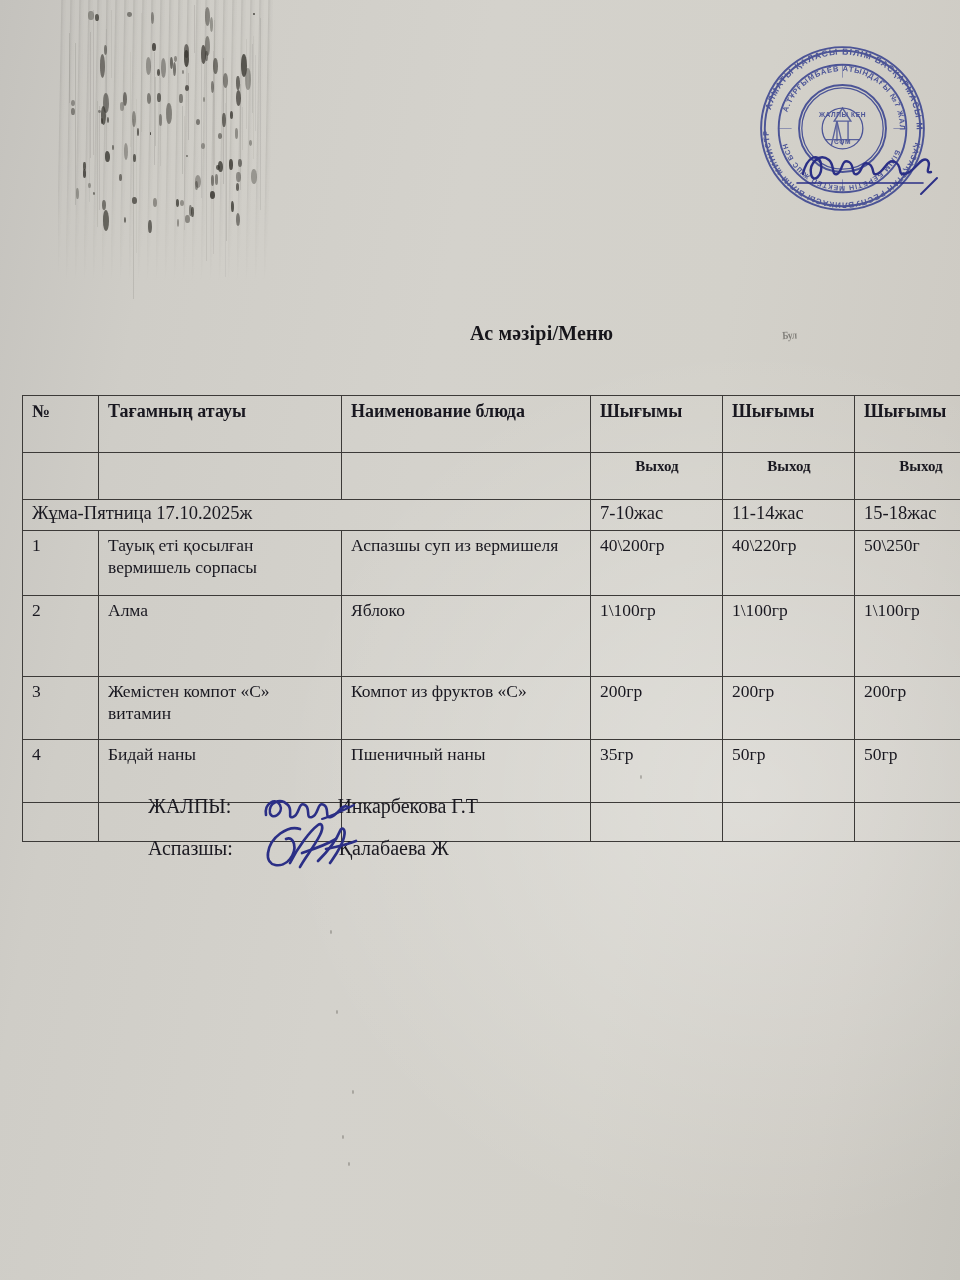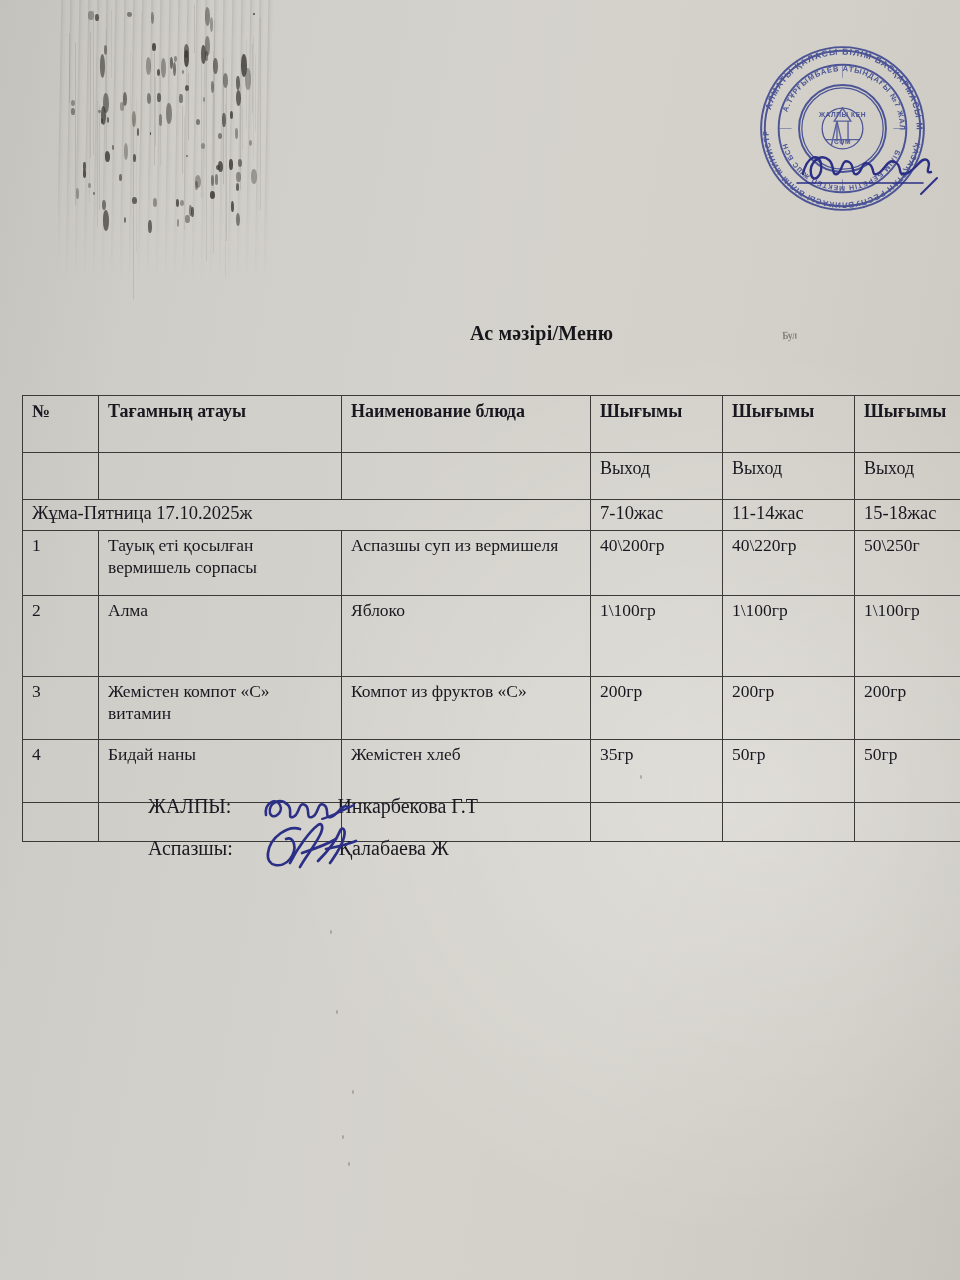--- a/index.html
+++ b/index.html
@@ -123,21 +123,21 @@
     vertical-align: top;
     line-height: 1.24;
     background: transparent;
   }
   .c-no    { width: 58px;  text-align: left; padding-left: 10px; }
   .c-kk    { width: 225px; }
   .c-ru    { width: 231px; }
   .c-out   { width: 114px; }
 
   .hdr td { font-weight: bold; font-size: 18px; height: 48px; }
-  .hdr2 td { font-weight: normal; font-size: 18px; height: 38px; }
+  .hdr2 td { font-weight: bold; font-size: 15px; height: 38px; text-align: center; }
   .daterow td { font-weight: normal; font-size: 18.5px; height: 26px; padding-top: 2px; padding-bottom: 2px; }
   .total td { height: 30px; font-weight: bold; }
 
   .r1 td { height: 56px; }
   .r2 td { height: 72px; }
   .r3 td { height: 54px; }
   .r4 td { height: 54px; }
 
   
   .sign-area {
@@ -413,21 +413,21 @@
         <td>Жемістен компот «С» витамин</td>
         <td>Компот из фруктов «С»</td>
         <td>200гр</td>
         <td>200гр</td>
         <td>200гр</td>
 
       </tr>
       <tr class="r4">
         <td>4</td>
         <td>Бидай наны</td>
-        <td>Жемістен хлеб</td>
+        <td>Пшеничный наны</td>
         <td>35гр</td>
         <td>50гр</td>
         <td>50гр</td>
 
       </tr>
 
       <tr class="total">
         <td></td>
         <td></td>
         <td></td>

